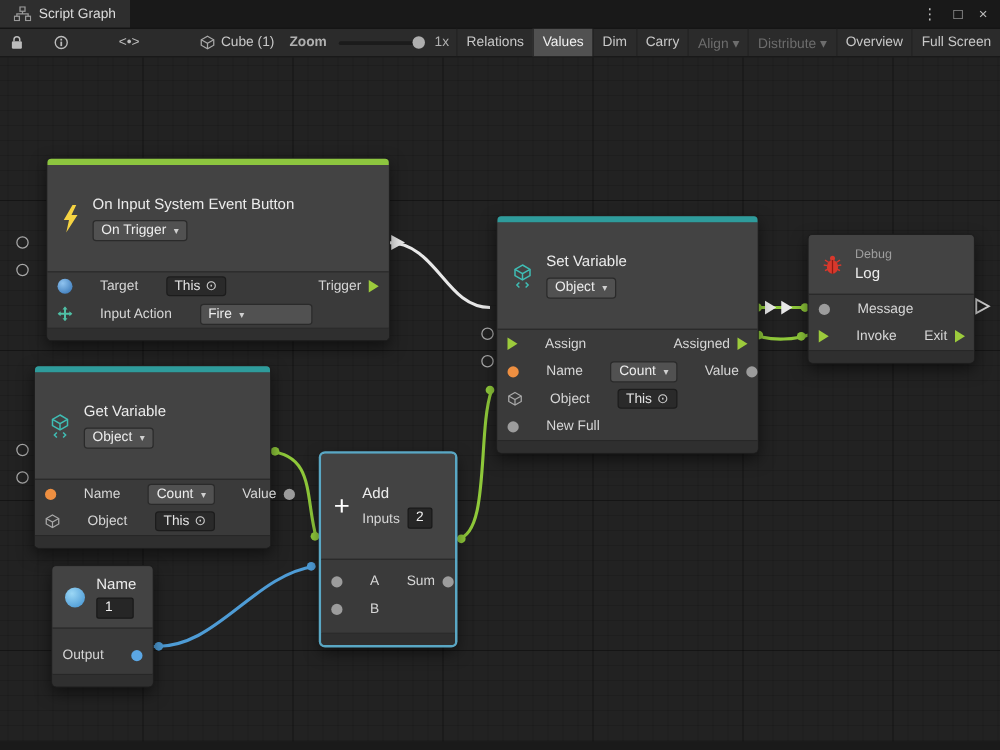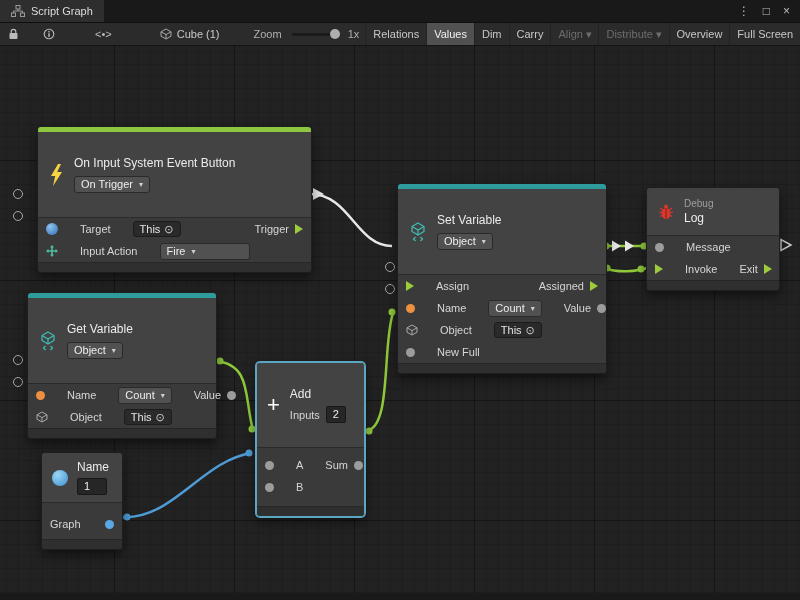--- a/index.html
+++ b/index.html
@@ -105,21 +105,21 @@
         </svg>
     </span>
     <span class="tb-icon" style="margin-left:24px;color:#bcbcbc;">&lt;•&gt;</span>
     <span class="tb-item" style="margin-left:34px;gap:5px;">
       <svg width="12" height="12" viewBox="0 0 12 12" fill="none" stroke="#a8a8a8" stroke-width="1">
         <path d="M6 1 L11 3.8 L11 8.2 L6 11 L1 8.2 L1 3.8 Z"></path>
           <path d="M1 3.8 L6 6.6 L11 3.8 M6 6.6 L6 11"></path>
       </svg>
       <span>Cube (1)</span>
     </span>
-    <span class="tb-item" style="margin-left:22px;color:#b0b0b0;">Zoom</span>
+    <span class="tb-item" style="color:#b0b0b0;font-weight:bold;">Zoom</span>
     <span class="slider">
         <span class="handle"></span>
       </span>
     <span class="tb-item" style="color:#b0b0b0;">1x</span>
     <div class="tb-group-right">
       <span class="tb-btn">Relations</span>
       <span class="tb-btn active">Values</span>
       <span class="tb-btn">Dim</span>
       <span class="tb-btn">Carry</span>
       <span class="tb-btn disabled">Align ▾</span>
@@ -195,21 +195,21 @@
           <span>Input Action</span>
           <span class="dropdown" style="width:76px;justify-content:flex-start;">
             <span>Fire</span>
             <span class="caret">▾</span>
           </span>
         </div>
       </div>
       <div class="footer"></div>
     </div>
 
-    <div class="node" style="left:397px;top:137px;width:208px;">
+    <div class="node" style="left:397px;top:126px;width:208px;">
       <div class="accent teal"></div>
       <div class="header">
         <svg width="20" height="20" viewBox="0 0 20 20" fill="none" stroke="#3fbdb4" stroke-width="1.2">
           <path d="M10 1 L16 4.5 L16 9.5 L10 13 L4 9.5 L4 4.5 Z"></path>
             <path d="M4 4.5 L10 8 L16 4.5 M10 8 L10 13"></path>
           <path d="M7.5 15 L5.5 17 L7.5 19 M12.5 15 L14.5 17 L12.5 19"></path>
         </svg>
         <div class="titles">
           <span class="title">Set Variable</span>
           <span class="dropdown">
@@ -370,21 +370,21 @@
     <div class="node" style="left:41px;top:406px;width:80px;">
       <div class="header" style="padding:7px 10px;border-radius:3px 3px 0 0;">
         <span class="float-icon"></span>
         <div class="titles" style="gap:4px;">
           <span class="title">Name</span>
           <span class="field" style="min-width:16px;text-align:left;">1</span>
         </div>
       </div>
       <div class="rows" style="padding:10px 0 4px;">
         <div class="row">
-          <span>Graph</span>
+          <span>Output</span>
           <span class="right">
               <span class="dot blue"></span>
             </span>
         </div>
       </div>
       <div class="footer"></div>
     </div>
 
     <div class="canvas-bottom"></div>
   </div>

